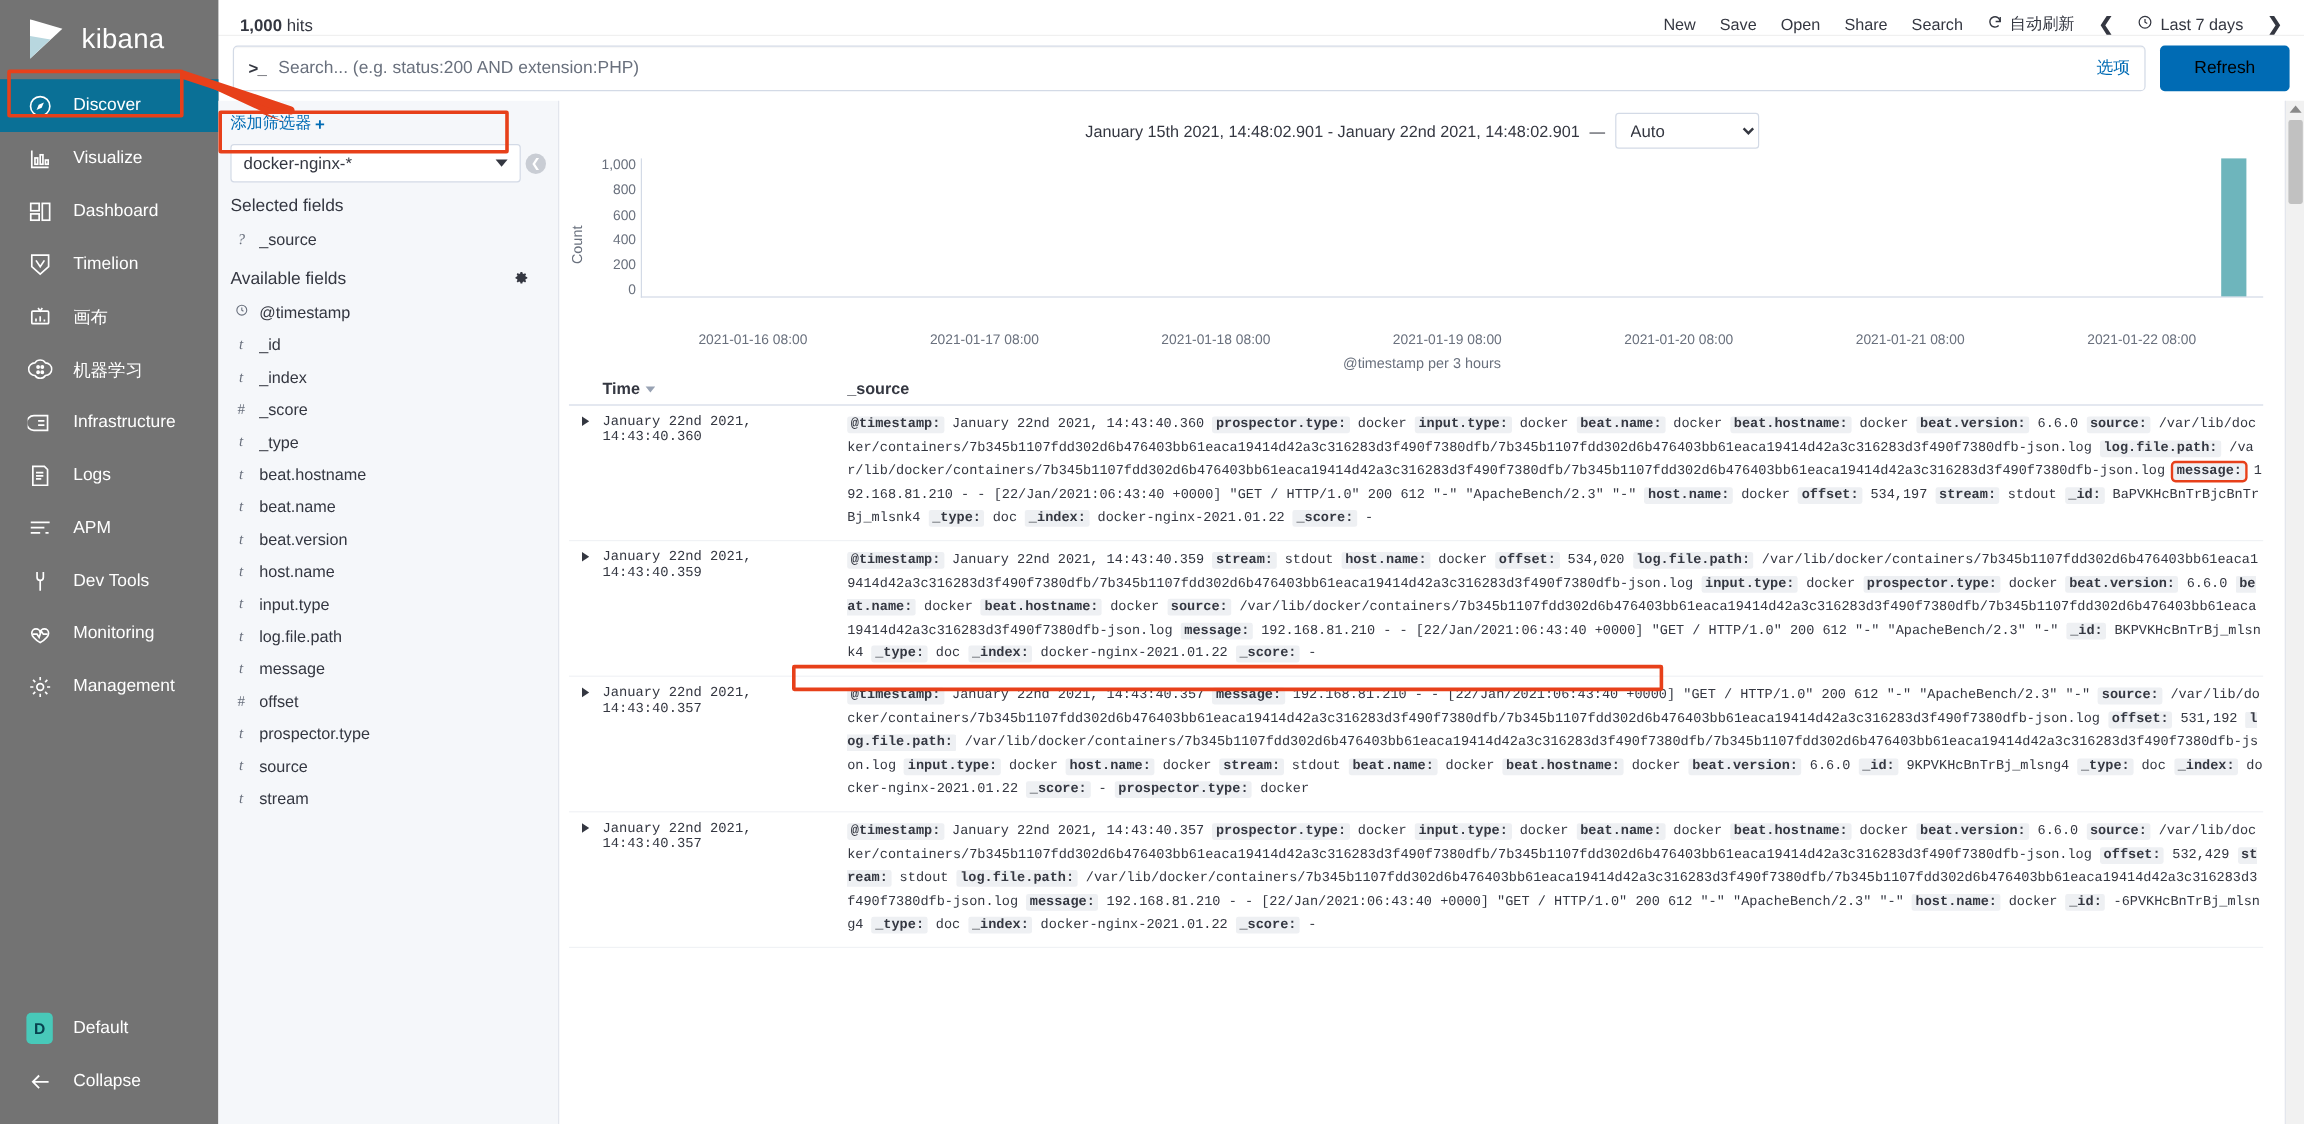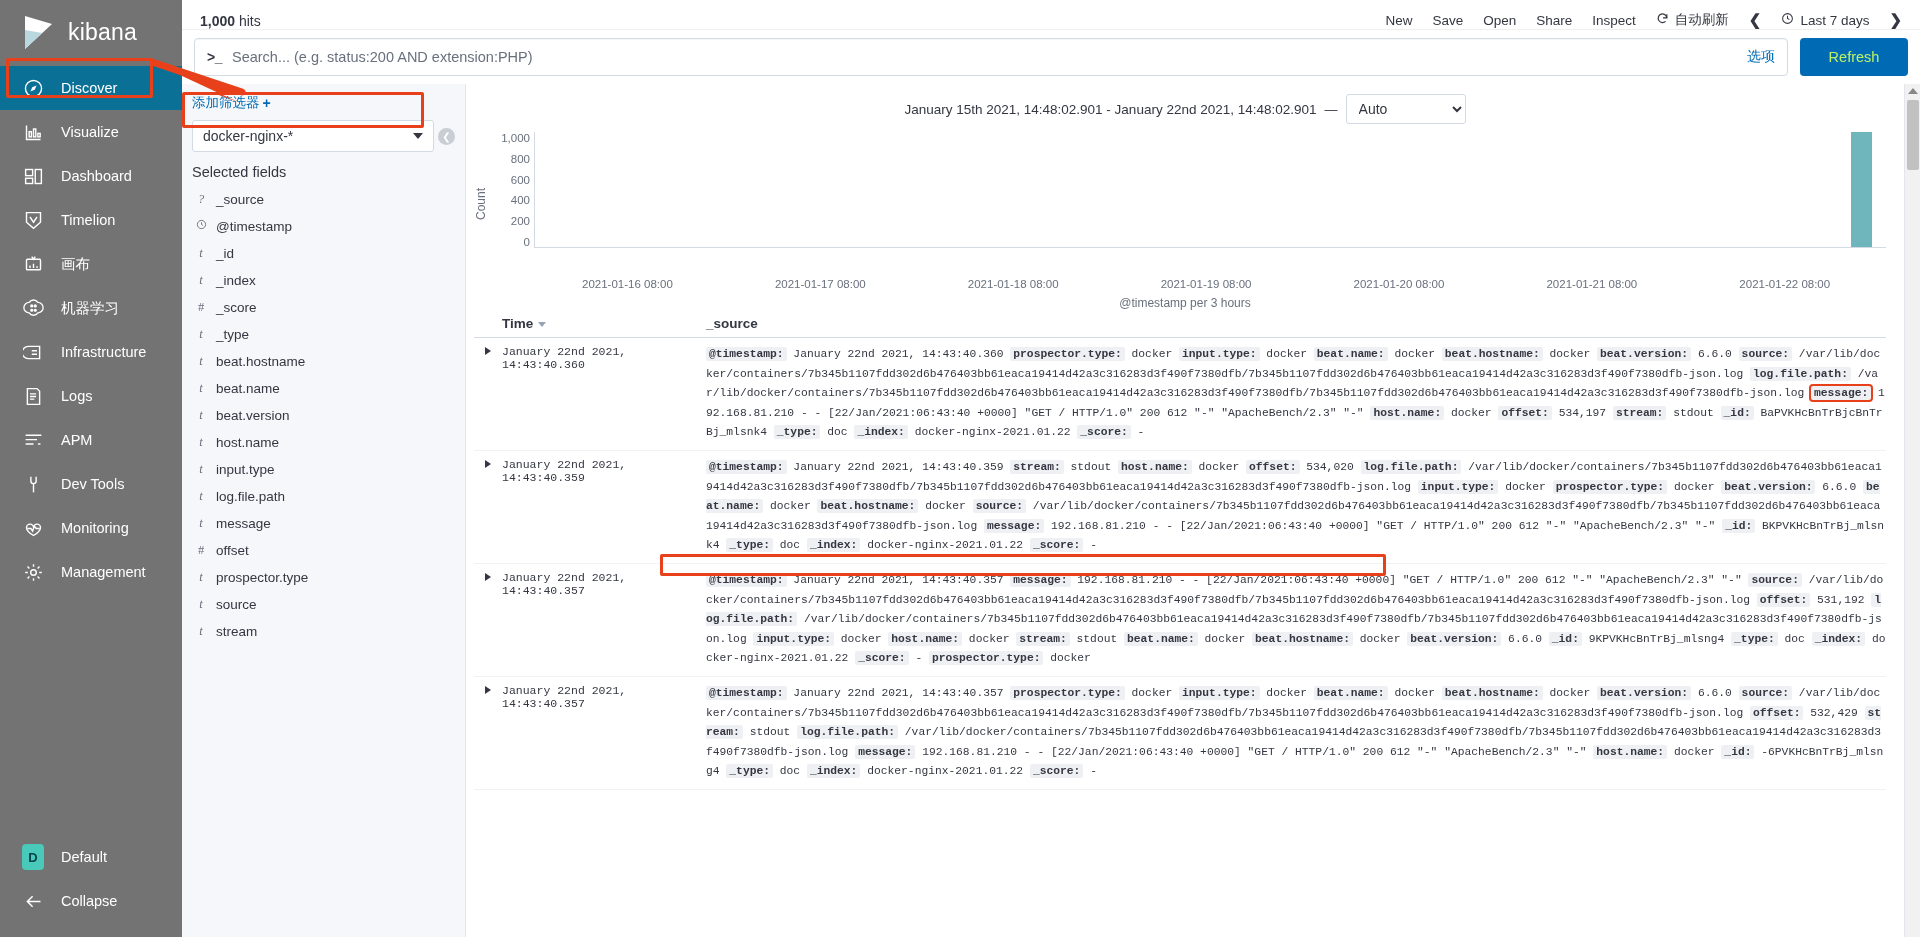--- a/index.html
+++ b/index.html
@@ -50,21 +50,21 @@
   .querybar { display:flex; align-items:center; gap:0; padding:8px 12px 8px 12px; flex:0 0 auto; }
   .qinput {
     flex:1 1 auto; height:38px; border:1px solid #d3dae6; border-radius:4px;
     background:#fff; display:flex; align-items:center; padding:0 12px; gap:10px;
     box-shadow: inset 0 1px 1px rgba(0,0,0,0.04);
   }
   .prompt { color:#343741; font-size:14px; font-weight:bold; letter-spacing:-0.5px;}
   .qplaceholder { color:#69707d; font-size:14.5px; }
   .options-link { color:#006bb4; font-size:14px; margin-left:auto; cursor:pointer; }
   .refresh-btn {
-    margin-left:12px; height:38px; min-width:108px; background:#006bb4; color:#bef264;
+    margin-left:12px; height:38px; min-width:108px; background:#006bb4; color:#000000;
     border:none; border-radius:4px; font-size:14.5px; font-family:inherit; cursor:pointer;
   }
 
   .body-row { flex:1 1 auto; display:flex; min-height:0; }
 
   
   .fieldpanel {
     width:284px; flex:0 0 284px; background:#f5f7fa; border-right:1px solid #e3e6ed;
     padding:0 0 0 0; overflow:hidden; position:relative;
   }
@@ -285,21 +285,21 @@
 
     <div class="topbar">
       <div class="hits">
         <b>1,000</b><span> hits</span>
       </div>
       <div class="topbar-right">
         <span class="lnk">New</span>
         <span class="lnk">Save</span>
         <span class="lnk">Open</span>
         <span class="lnk">Share</span>
-        <span class="lnk">Inspect</span>
+        <span class="lnk">Search</span>
         <span class="tb-group lnk">
           <span>
             <svg width="13" height="13" viewBox="0 0 24 24" fill="none" stroke="#343741" stroke-width="2.2">
                 <path d="M20 11a8 8 0 1 0-2.3 6.2"></path>
                 <path d="M20 4v7h-7"></path>
               </svg>
           </span>
           <span>自动刷新</span>
         </span>
         <span class="chev">❮</span>
@@ -339,20 +339,29 @@
           </div>
           <span class="collapse-circle">❮</span>
         </div>
 
         <div class="panel-h">Selected fields</div>
         <div class="field">
           <span class="ftype">?</span>
           <span>_source</span>
         </div>
 
+        <div class="panel-h with-gear">
+          <span>Available fields</span>
+          <span class="gear">
+            <svg width="13" height="13" viewBox="0 0 24 24" fill="#343741">
+                <path d="M12 8a4 4 0 1 0 0 8 4 4 0 0 0 0-8zm0 6.2a2.2 2.2 0 1 1 0-4.4 2.2 2.2 0 0 1 0 4.4z"></path>
+                <path d="M21 13.2v-2.4l-2.3-.5a7 7 0 0 0-.7-1.7l1.3-2-1.7-1.7-2 1.3a7 7 0 0 0-1.7-.7L13.4 3h-2.8l-.5 2.3a7 7 0 0 0-1.7.7l-2-1.3L4.7 6.4l1.3 2a7 7 0 0 0-.7 1.7L3 10.8v2.4l2.3.5c.2.6.4 1.2.7 1.7l-1.3 2 1.7 1.7 2-1.3c.5.3 1.1.5 1.7.7l.5 2.3h2.8l.5-2.3c.6-.2 1.2-.4 1.7-.7l2 1.3 1.7-1.7-1.3-2c.3-.5.5-1.1.7-1.7l2.3-.5z"></path>
+              </svg>
+          </span>
+        </div>
 
         <div>
           <div class="field">
             <span class="ftype">
               <svg width="11" height="11" viewBox="0 0 24 24" fill="none" stroke="#69707d" stroke-width="2">
                   <circle cx="12" cy="12" r="9"></circle>
                   <path d="M12 7v5l3 2"></path>
                 </svg>
             </span>
             <span>@timestamp</span>

